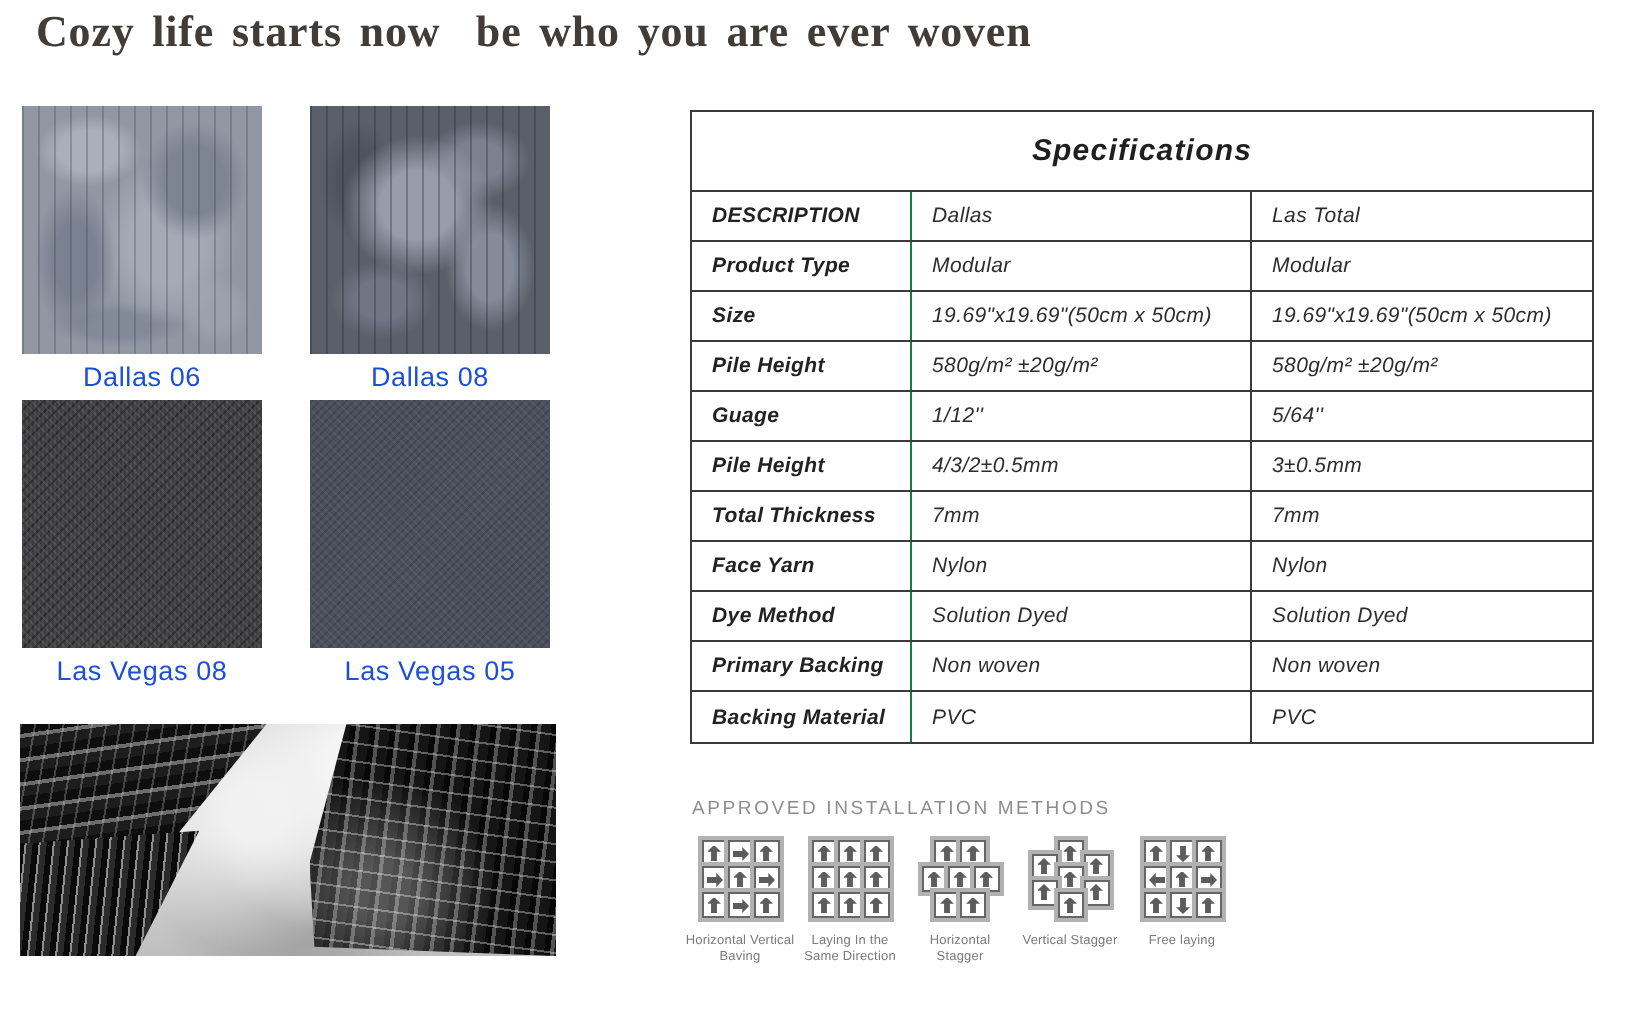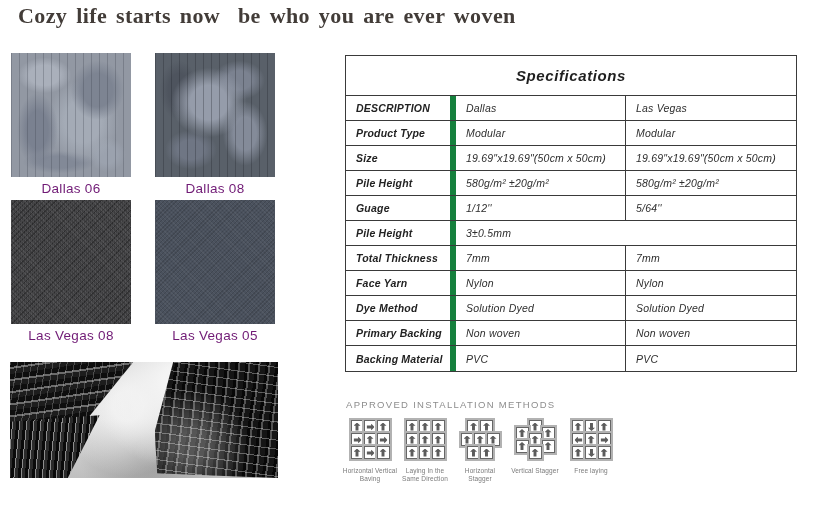--- a/index.html
+++ b/index.html
@@ -15,21 +15,21 @@
   }
   
   .swatch-grid{
     position:absolute;left:11px;top:53px;width:264px;
     display:grid;grid-template-columns:120px 120px;column-gap:24px;row-gap:0;
   }
   .swatch{width:120px;height:147px;}
   .swatch .tile{width:120px;height:124px;}
   .swatch .slabel{
     margin-top:4px;height:16px;line-height:16px;text-align:center;
-    font-size:13.5px;color:#701a75;letter-spacing:.3px;
+    font-size:13.5px;color:#1d4ed8;letter-spacing:.3px;
   }
   
   .tex-dallas-06{
     background-image:
       repeating-linear-gradient(90deg, rgba(55,60,72,.28) 0 1px, rgba(0,0,0,0) 1px 8px),
       radial-gradient(closest-side at 28% 18%, #aab0bb 0 45%, rgba(170,176,187,0) 80%),
       radial-gradient(closest-side at 72% 30%, #7d8492 0 45%, rgba(125,132,146,0) 80%),
       radial-gradient(closest-side at 22% 62%, #7a8190 0 40%, rgba(122,129,144,0) 78%),
       radial-gradient(closest-side at 60% 55%, #a4abb6 0 38%, rgba(164,171,182,0) 75%),
       radial-gradient(closest-side at 80% 82%, #9ba2ae 0 40%, rgba(155,162,174,0) 78%),
@@ -95,21 +95,21 @@
     height:40px;border-bottom:1px solid #3a3a3a;box-sizing:border-box;
     display:flex;align-items:center;justify-content:center;
     font-weight:bold;font-size:15px;letter-spacing:.6px;color:#1f1f1f;
   }
   .spec-row{display:flex;height:25px;border-bottom:1px solid #3a3a3a;box-sizing:border-box;}
   .spec-row:last-child{border-bottom:none;}
   .spec-cell{
     box-sizing:border-box;padding-left:10px;display:flex;align-items:center;
     font-size:10.5px;letter-spacing:.2px;white-space:nowrap;overflow:hidden;
   }
-  .col-label{width:110px;font-weight:bold;border-right:6px solid #15803d;color:#222;}
+  .col-label{width:110px;font-weight:bold;border-right:1px solid #15803d;color:#222;}
   .col-dallas{width:170px;border-right:1px solid #3a3a3a;}
   .col-vegas{flex:1;}
   
   .install-heading{
     position:absolute;left:346px;top:399px;
     font-size:9.5px;letter-spacing:1.3px;color:#8d8d8d;
   }
   .method{position:absolute;top:418px;width:56px;text-align:center;}
   .method:nth-of-type(1){left:342px;}
   .method:nth-of-type(2){left:397px;}
@@ -165,21 +165,21 @@
   <div class="ph-left-lower"></div>
   <div class="ph-right"></div>
 </div>
 
 <div class="spec-table">
   <div class="spec-header">Specifications</div>
   <div>
       <div class="spec-row">
     <div class="spec-cell col-label">DESCRIPTION</div>
     <div class="spec-cell col-dallas">Dallas</div>
-    <div class="spec-cell col-vegas">Las Vegas</div>
+    <div class="spec-cell col-vegas">Las Total</div>
   </div>
       <div class="spec-row">
     <div class="spec-cell col-label">Product Type</div>
     <div class="spec-cell col-dallas">Modular</div>
     <div class="spec-cell col-vegas">Modular</div>
   </div>
       <div class="spec-row">
     <div class="spec-cell col-label">Size</div>
     <div class="spec-cell col-dallas">19.69"x19.69"(50cm x 50cm)</div>
     <div class="spec-cell col-vegas">19.69"x19.69"(50cm x 50cm)</div>
@@ -189,20 +189,21 @@
     <div class="spec-cell col-dallas">580g/m² ±20g/m²</div>
     <div class="spec-cell col-vegas">580g/m² ±20g/m²</div>
   </div>
       <div class="spec-row">
     <div class="spec-cell col-label">Guage</div>
     <div class="spec-cell col-dallas">1/12''</div>
     <div class="spec-cell col-vegas">5/64''</div>
   </div>
       <div class="spec-row">
     <div class="spec-cell col-label">Pile Height</div>
+    <div class="spec-cell col-dallas">4/3/2±0.5mm</div>
     <div class="spec-cell col-vegas">3±0.5mm</div>
   </div>
       <div class="spec-row">
     <div class="spec-cell col-label">Total Thickness</div>
     <div class="spec-cell col-dallas">7mm</div>
     <div class="spec-cell col-vegas">7mm</div>
   </div>
       <div class="spec-row">
     <div class="spec-cell col-label">Face Yarn</div>
     <div class="spec-cell col-dallas">Nylon</div>

